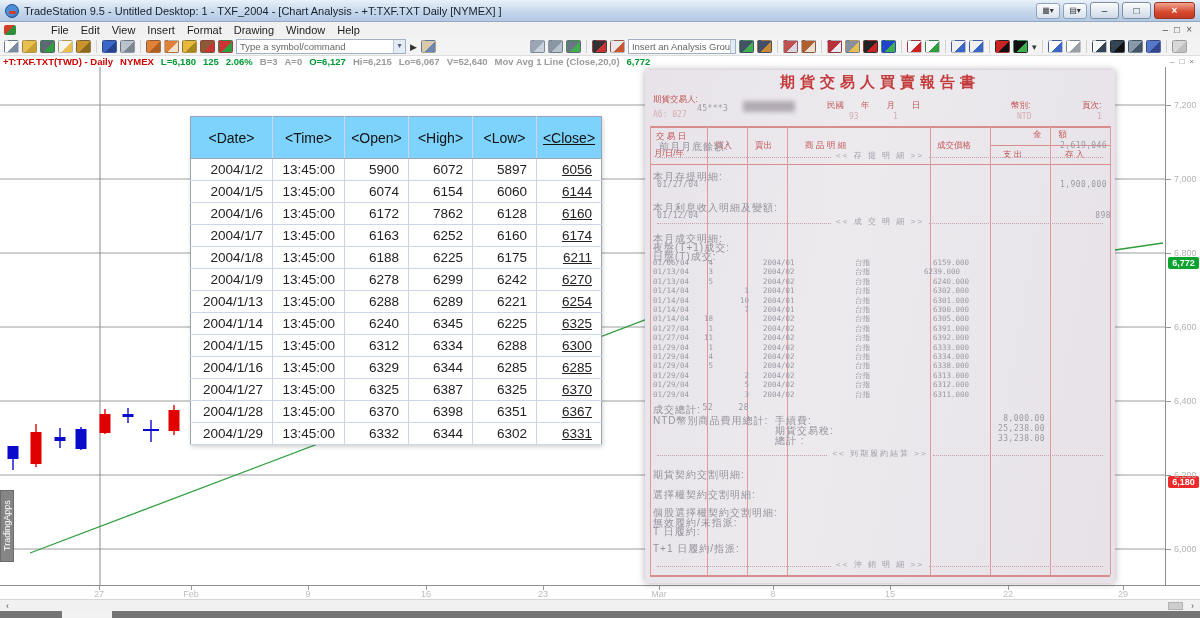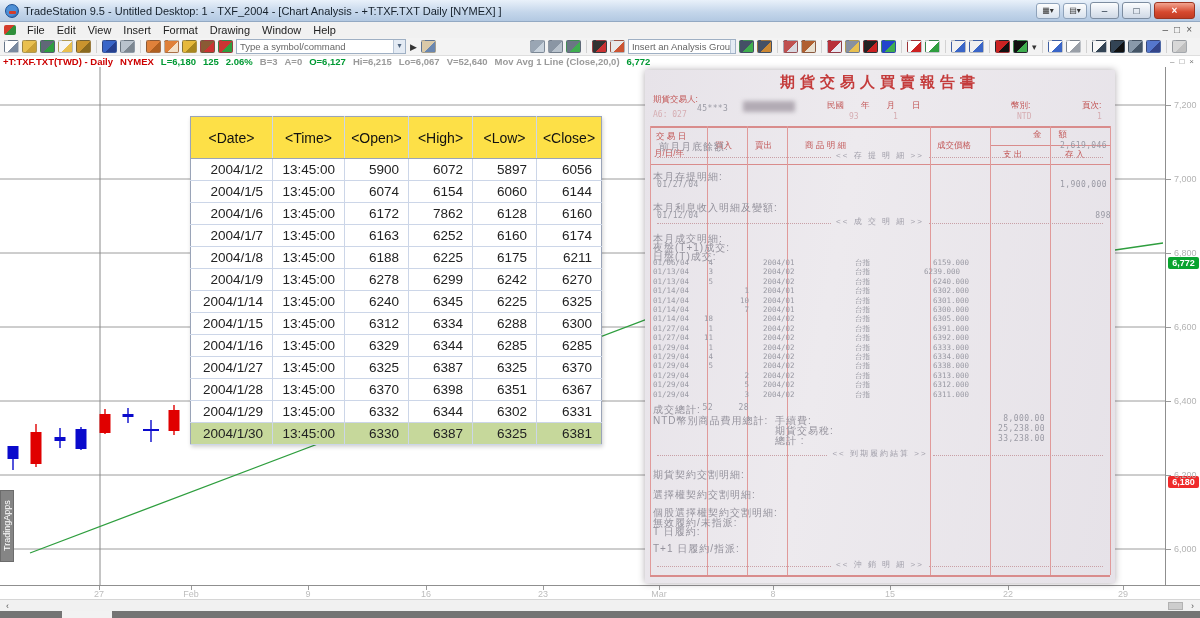--- a/index.html
+++ b/index.html
@@ -17,21 +17,21 @@
   .title-text{white-space:nowrap;}
   .tb-right{margin-left:auto;display:flex;align-items:center;gap:3px;}
   .tb-mini{width:24px;height:16px;border:1px solid #8fa3bb;border-radius:3px;font-size:8px;line-height:14px;
     text-align:center;background:linear-gradient(#fdfdfd,#d8e2ee);color:#333;padding:0;}
   .win-btn{width:29px;height:17px;border:1px solid #7d8da0;border-radius:3px;font-size:10px;line-height:15px;
     text-align:center;color:#2b3a4a;background:linear-gradient(#fcfdfe,#cfd9e6);padding:0;}
   .win-btn.close{width:41px;background:linear-gradient(#f2a490,#d6492f 60%,#c03c24);color:#fff;border-color:#9c3421;font-weight:bold;}
 
   
   .menubar{position:absolute;left:0;top:22px;width:1200px;height:16px;background:#f1f1f1;
-    display:flex;align-items:center;font-size:11px;color:#222;padding-left:2px;}
+    display:flex;align-items:center;font-size:11px;color:#222;padding-left:2px;gap:24px;}
   .ts-mini-logo{width:12px;height:10px;margin:0 5px 0 2px;background:linear-gradient(135deg,#d43c2a 50%,#2f8f3a 50%);border-radius:2px;}
   .menu-item{padding:0 6px;}
   .mdi{margin-left:auto;display:flex;gap:6px;padding-right:8px;color:#555;font-size:10px;}
   .mdi span{line-height:14px;}
 
   
   .toolbar{position:absolute;left:0;top:38px;width:1200px;height:18px;background:#f3f3f3;
     border-bottom:1px solid #dedede;display:flex;align-items:center;gap:3px;padding:0 4px;}
   .tb-icon{display:inline-block;width:15px;height:13px;border-radius:2px;border:1px solid rgba(70,80,95,.35);}
   .tb-sep{display:inline-block;width:1px;height:13px;background:#d2d2d2;margin:0 2px;}
@@ -65,24 +65,24 @@
   .hscroll{position:absolute;left:0;top:599px;width:1200px;height:12px;background:#f1f1f1;border-top:1px solid #d6d6d6;}
   .hs-btn{position:absolute;top:1px;width:13px;height:10px;color:#555;font-size:9px;line-height:10px;text-align:center;}
   .hs-thumb{position:absolute;left:1168px;top:2px;width:15px;height:8px;background:#cdcdcd;border:1px solid #b2b2b2;}
   .statusstrip{position:absolute;left:0;top:611px;width:1200px;height:7px;background:#747474;}
   .status-block{position:absolute;left:62px;top:0;width:50px;height:7px;background:#f2f2f2;}
 
   
   .data-table{position:absolute;left:190px;top:116px;z-index:5;border-collapse:collapse;background:#fff;
     border:1px solid #9aa4b8;box-shadow:1px 2px 4px rgba(0,0,0,.18);table-layout:fixed;}
   .data-table th{height:42px;font-weight:normal;font-size:14px;color:#111;text-align:center;
-    border-right:1px solid #ccd6e8;border-bottom:1px solid #9aa4b8;background:#fde047;}
+    border-right:1px solid #ccd6e8;border-bottom:1px solid #9aa4b8;background:#7dd3fc;}
   .data-table td{height:22px;font-size:13.5px;color:#222;text-align:right;padding:0 9px 0 0;
     border-right:1px solid #ccd6e8;border-bottom:1px solid #ccd6e8;background:#fff;}
-  .data-table th:last-child,.data-table td:last-child{border-right:none;}
+  .data-table th:last-child,.data-table td:last-child{border-right:none;text-decoration:underline;}
   .data-table tr.hl td{background:#c6d89b;}
 
   
   .report{position:absolute;left:645px;top:70px;width:470px;height:513px;z-index:6;
     background:linear-gradient(100deg,#e7e3e9,#edeaee 40%,#e6e2e8);box-shadow:0 0 7px rgba(60,50,60,.4);
     font-size:8.5px;overflow:hidden;}
   .report .abs{position:absolute;white-space:nowrap;}
   .r-title{left:0;top:3px;width:470px;text-align:center;color:#c43b3b;font-weight:bold;font-size:15px;letter-spacing:5px;}
   .r-red{color:#c25555;font-size:8.5px;}
   .r-faint{color:#d6adb2;font-size:8px;font-family:"DejaVu Sans Mono",monospace;}
@@ -323,20 +323,28 @@
         </tr>
         <tr>
           <td>2004/1/9</td>
           <td>13:45:00</td>
           <td>6278</td>
           <td>6299</td>
           <td>6242</td>
           <td>6270</td>
         </tr>
         <tr>
+          <td>2004/1/13</td>
+          <td>13:45:00</td>
+          <td>6288</td>
+          <td>6289</td>
+          <td>6221</td>
+          <td>6254</td>
+        </tr>
+        <tr>
           <td>2004/1/14</td>
           <td>13:45:00</td>
           <td>6240</td>
           <td>6345</td>
           <td>6225</td>
           <td>6325</td>
         </tr>
         <tr>
           <td>2004/1/15</td>
           <td>13:45:00</td>
@@ -369,28 +377,20 @@
           <td>6351</td>
           <td>6367</td>
         </tr>
         <tr>
           <td>2004/1/29</td>
           <td>13:45:00</td>
           <td>6332</td>
           <td>6344</td>
           <td>6302</td>
           <td>6331</td>
-        </tr>
-        <tr class="hl">
-          <td>2004/1/30</td>
-          <td>13:45:00</td>
-          <td>6330</td>
-          <td>6387</td>
-          <td>6325</td>
-          <td>6381</td>
         </tr>
       </tbody>
   </table>
 
   <div class="report">
     <div class="abs r-title">期貨交易人買賣報告書</div>
     <div class="abs r-red" style="left:8px;top:24px">期貨交易人:</div>
     <div class="abs r-val" style="left:52px;top:34px">45***3</div>
     <div class="abs r-blur" style="left:98px;top:31px;width:52px;height:11px"></div>
     <div class="abs r-faint" style="left:8px;top:40px">A6:  027</div>

